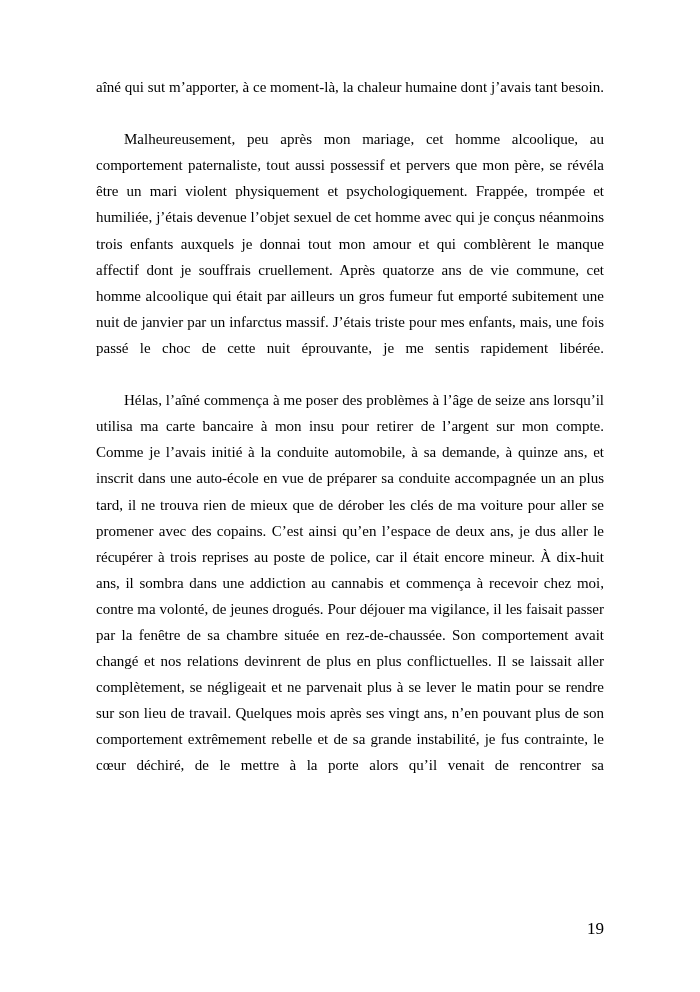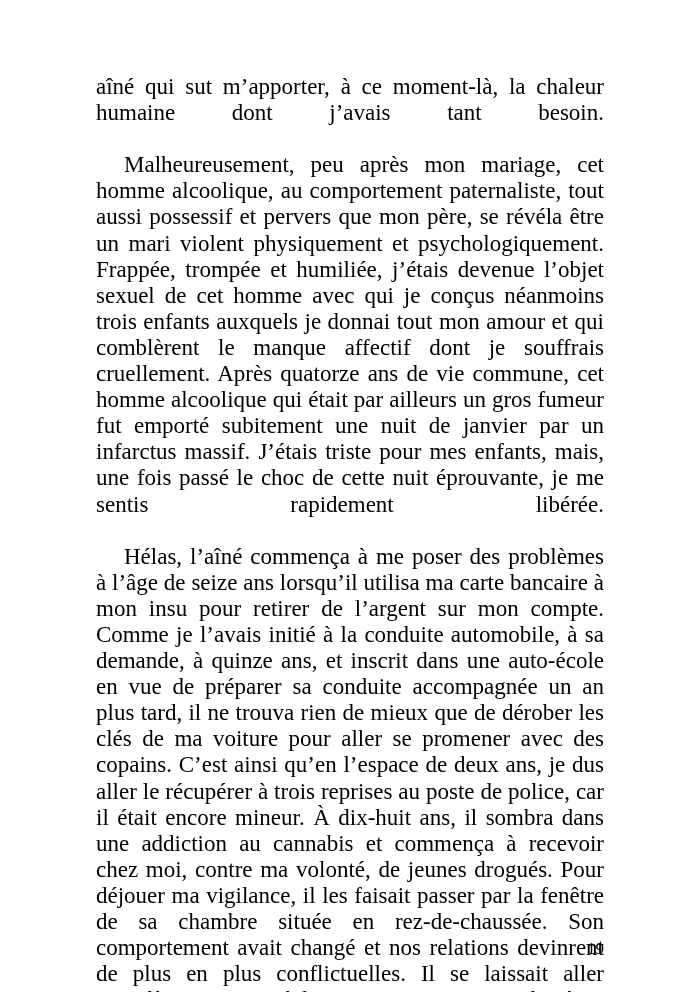--- a/index.html
+++ b/index.html
@@ -23,21 +23,21 @@
 
   .text-block {
     position: absolute;
     left: 96px;
     top: 74px;
     width: 508px;
   }
 
   .para {
     margin: 0;
-    font-size: 23px;
+    font-size: 15px;
     line-height: 26.1px;
     text-align: justify;
     text-justify: inter-word;
     hyphens: none;
     -webkit-hyphens: none;
     letter-spacing: 0;
     word-spacing: 0;
   }
 
   
@@ -55,21 +55,20 @@
   .page-number {
     position: absolute;
     left: 96px;
     top: 918px;
     width: 508px;
     text-align: right;
     font-size: 17.1px;
     line-height: 22px;
     font-family: "Liberation Serif", "DejaVu Serif", serif;
     color: #000000;
-    margin-top: 20px;
   }
 </style>
 </head>
 <body>
 
 <div class="page">
 
   <div class="text-block">
     <p class="para">aîné qui sut m’apporter, à ce moment-là, la chaleur humaine dont j’avais tant besoin.</p>
     <p class="para indent">Malheureusement, peu après mon mariage, cet homme alcoolique, au comportement paternaliste, tout aussi possessif et pervers que mon père, se révéla être un mari violent physiquement et psychologiquement. Frappée, trompée et humiliée, j’étais devenue l’objet sexuel de cet homme avec qui je conçus néanmoins trois enfants auxquels je donnai tout mon amour et qui comblèrent le manque affectif dont je souffrais cruellement. Après quatorze ans de vie commune, cet homme alcoolique qui était par ailleurs un gros fumeur fut emporté subitement une nuit de janvier par un infarctus massif. J’étais triste pour mes enfants, mais, une fois passé le choc de cette nuit éprouvante, je me sentis rapidement libérée.</p>

